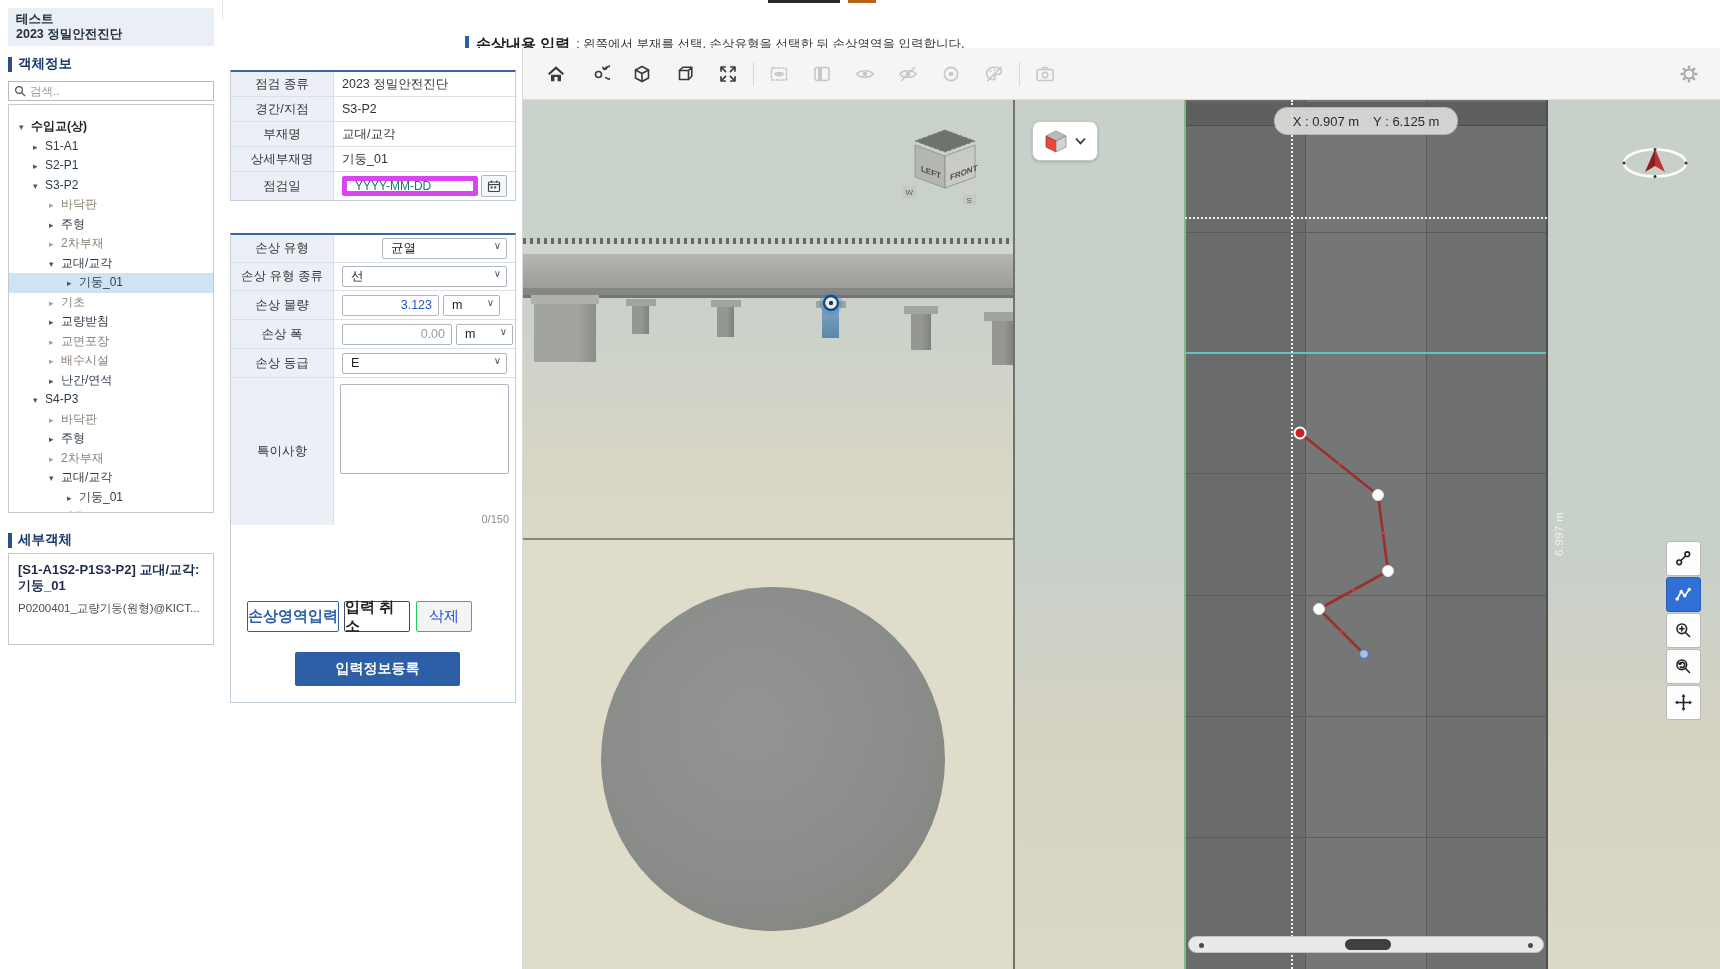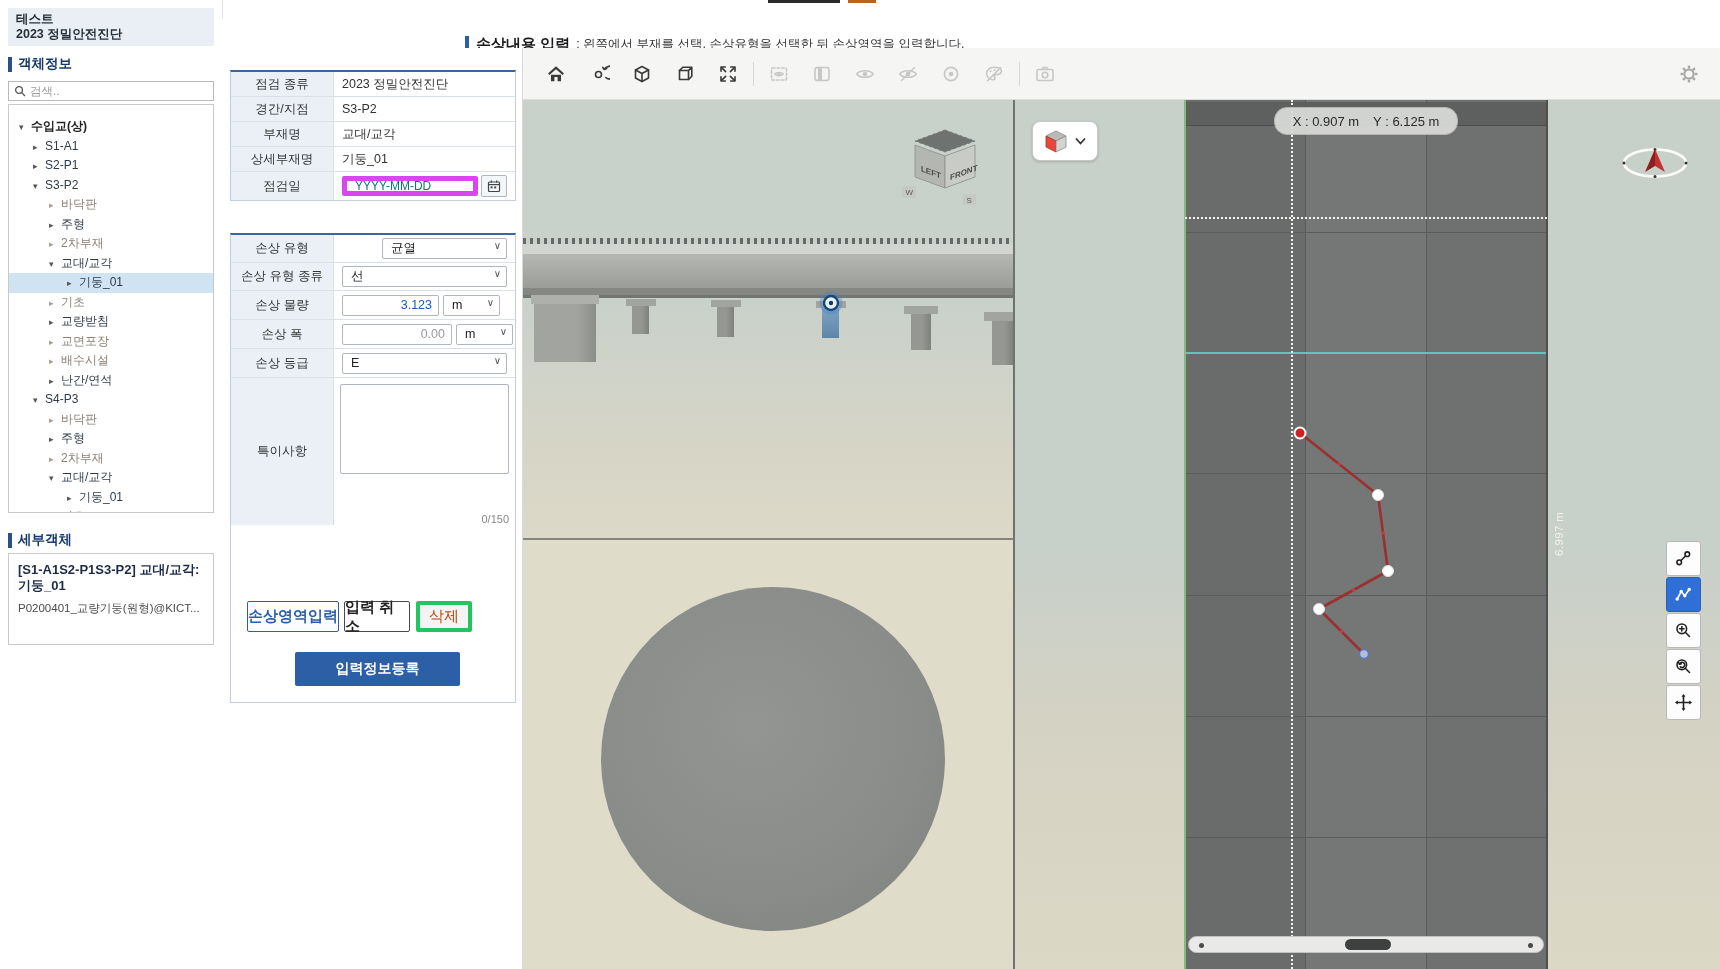--- a/index.html
+++ b/index.html
@@ -57,21 +57,21 @@
   .cal-btn{width:24px;height:20px;border:1px solid #aeb6c0;border-radius:2px;background:#f4f7fa;margin-left:3px;
     display:flex;align-items:center;justify-content:center;cursor:pointer;}
   .upload-btn{width:27px;height:24px;border:1px solid #2b5fa8;border-radius:3px;background:#fff;
     display:flex;align-items:center;justify-content:center;cursor:pointer;}
   #note-ta{border:1px solid #aeb6c0;background:#fff;border-radius:2px;}
   #note-counter{font-size:11px;color:#888;text-align:right;}
   .act-btn{position:absolute;height:31px;font-size:15px;display:flex;align-items:center;justify-content:center;
     background:#fff;border-radius:2px;cursor:pointer;box-sizing:border-box;}
   #btn-area{border:1px solid #2b5fa8;color:#2b5fa8;font-weight:bold;}
   #btn-cancel{border:1px solid #4a4a4a;color:#222;font-weight:bold;}
-  #btn-delete{border:4px solid #22c55e;color:#c2410c;background:#f4f4f4;}
+  #btn-delete{border:1px solid #22c55e;color:#1d4ed8;background:#f4f4f4;}
   #btn-submit{position:absolute;background:#2c5fa6;color:#fff;font-size:14px;font-weight:bold;border-radius:2px;
     display:flex;align-items:center;justify-content:center;cursor:pointer;}
 
   
   #vtoolbar{left:523px;top:48px;width:1197px;height:52px;background:#f5f5f4;border-bottom:1px solid #dedede;box-sizing:border-box;}
   #tb-icons{position:absolute;left:22px;top:14px;display:flex;align-items:center;}
   .tbico{width:22px;height:22px;margin-right:21px;color:#3a3a3a;cursor:pointer;flex:none;}
   .tbico.dis{color:#c7c7c7;cursor:default;}
   .tbdiv{width:1px;height:24px;background:#d8d8d8;margin:0 14px 0 -7px;flex:none;}
   .tbico svg{width:22px;height:22px;display:block;}

